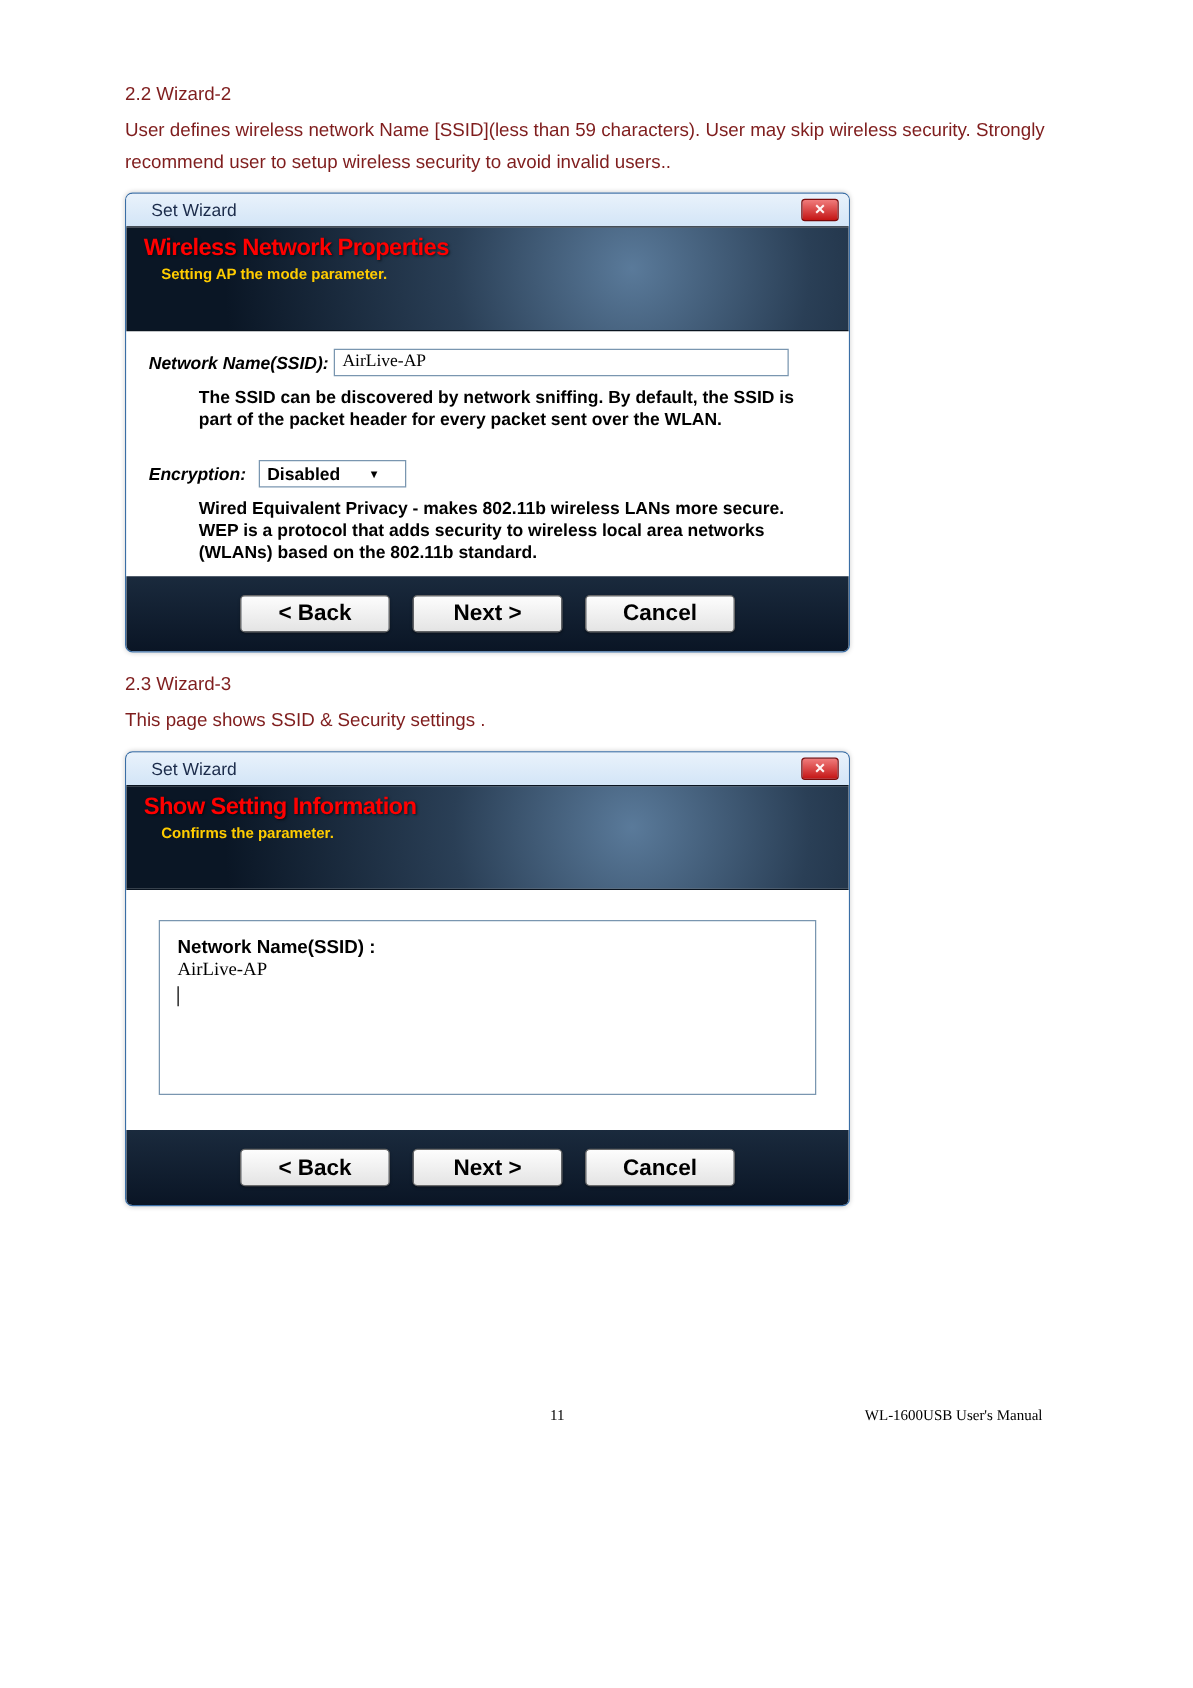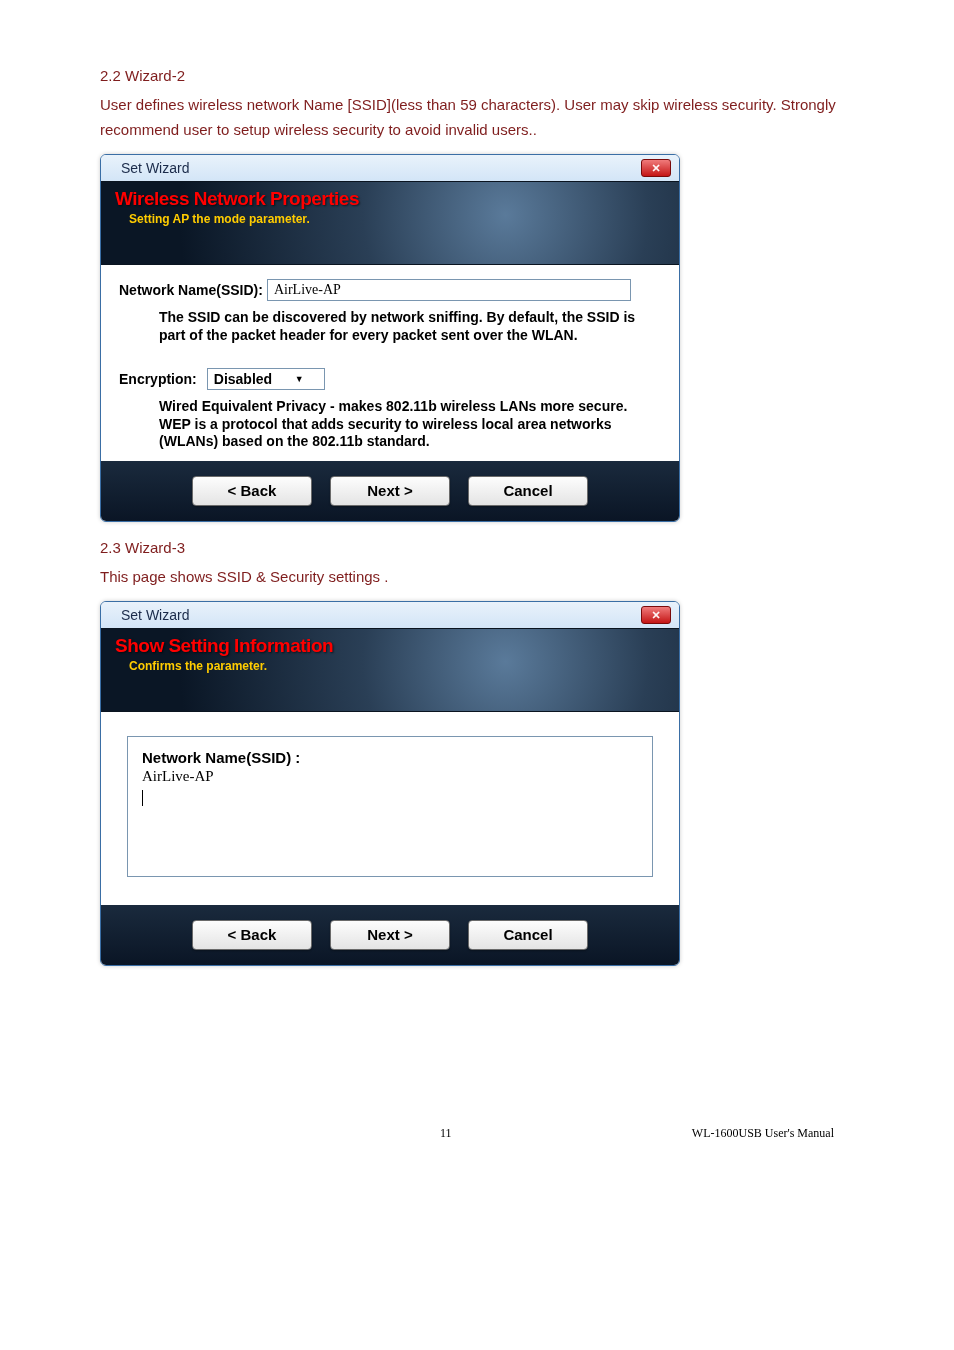--- a/index.html
+++ b/index.html
@@ -85,20 +85,21 @@
   }
   .field-row {
     display: flex;
     align-items: center;
     gap: 4px;
   }
   .field-label {
     font-size: 14px;
     font-weight: bold;
     color: #000;
+    font-style: italic;
   }
   .text-input {
     border: 1px solid #7a96b0;
     padding: 2px 6px;
     font-size: 14px;
     font-family: "Times New Roman", serif;
     width: 350px;
     background: #fff;
   }
   .desc {
@@ -153,21 +154,21 @@
     align-items: center;
     justify-content: center;
     gap: 18px;
   }
   .wiz-button {
     width: 118px;
     height: 28px;
     background: linear-gradient(#fdfdfd, #e4e4e4);
     border: 1px solid #6a6a6a;
     border-radius: 4px;
-    font-size: 15px;
+    font-size: 18px;
     font-weight: bold;
     display: flex;
     align-items: center;
     justify-content: center;
     box-shadow: 0 1px 2px rgba(0,0,0,0.3);
   }
   .cursor-line {
     display: inline-block;
     width: 1px;
     height: 16px;

